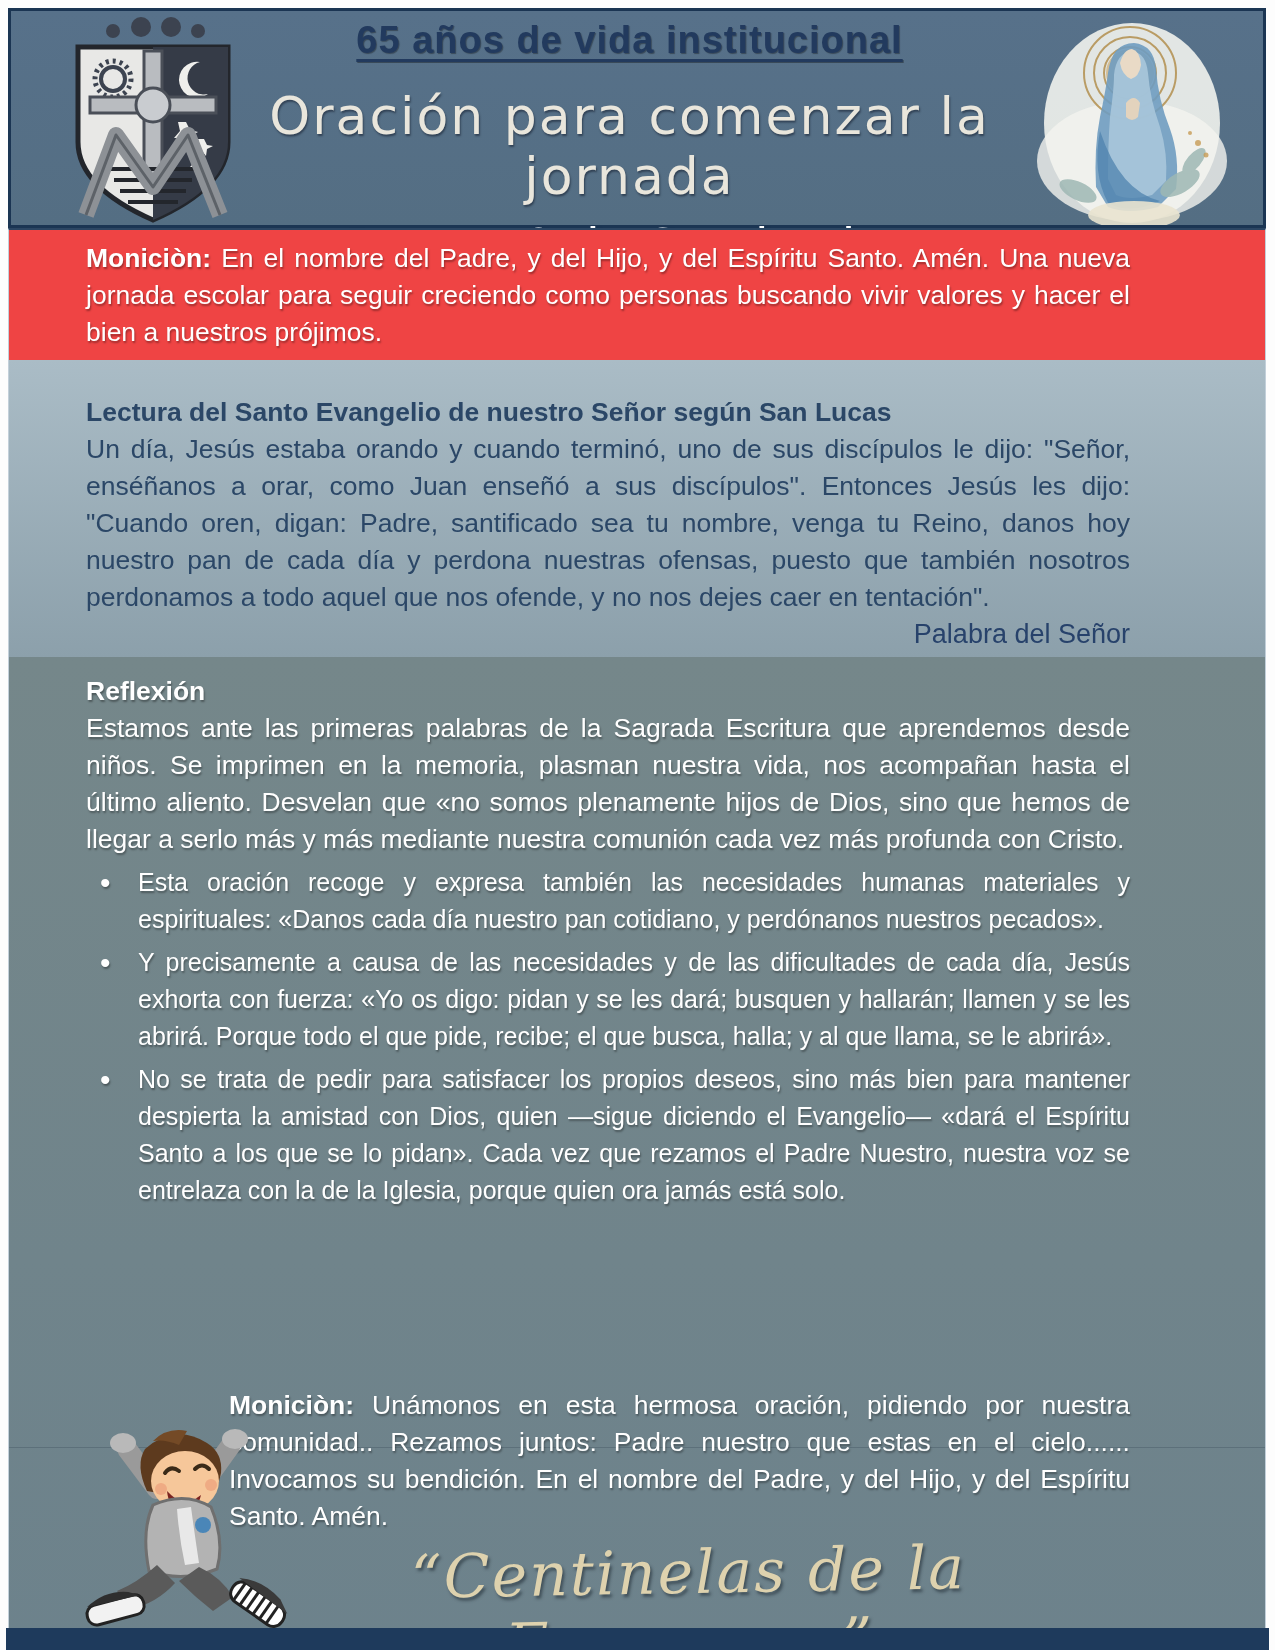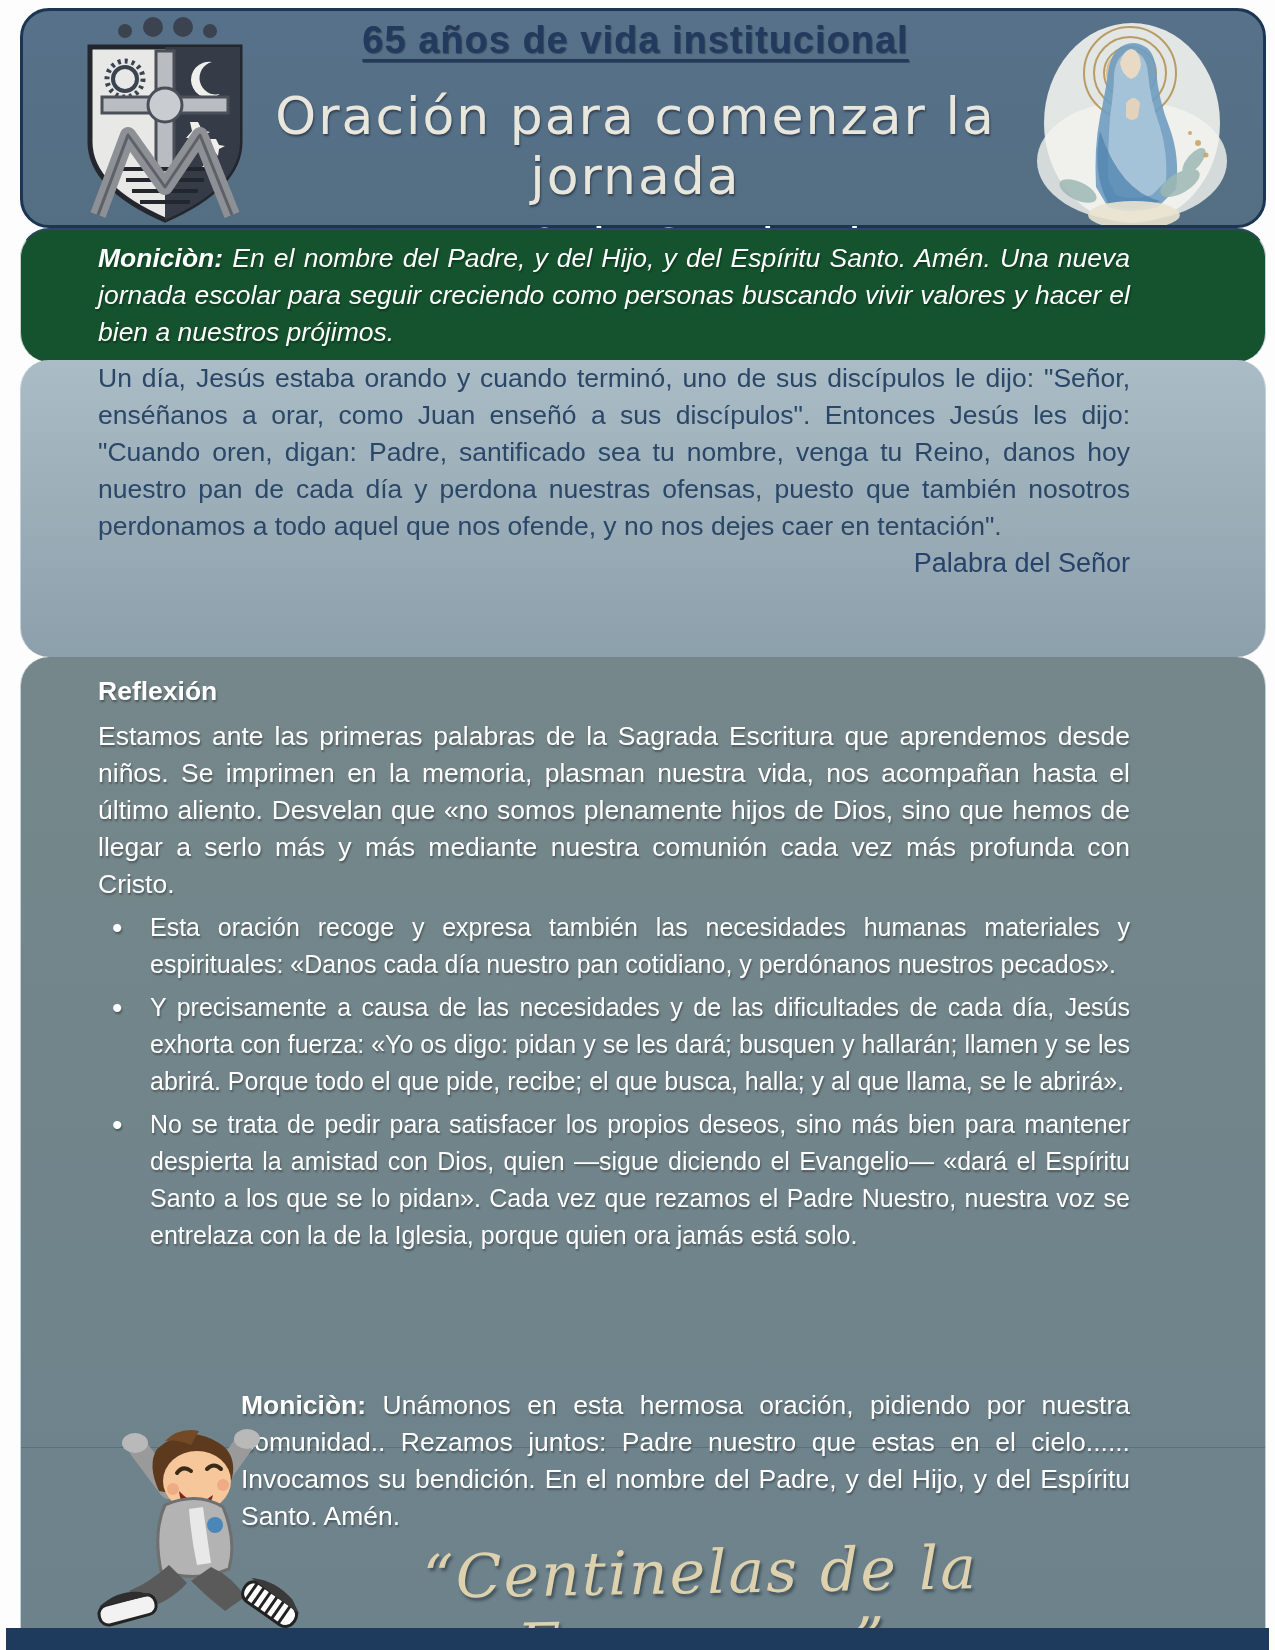--- a/index.html
+++ b/index.html
@@ -1,36 +1,36 @@
 <!DOCTYPE html>
 <html><head>
 <meta charset="utf-8">
 <style>
   html,body{margin:0;padding:0;background:#ffffff;}
   .page{position:relative;width:1275px;height:1650px;background:#fdfdfd;overflow:hidden;
         font-family:"Liberation Sans","DejaVu Sans",sans-serif;}
-  .band{position:absolute;left:20px;right:9px;border-left:1px solid #c3d0da;border-right:1px solid #c3d0da;border-radius:29px;}
+  .band{position:absolute;left:8px;right:9px;border-left:1px solid #c3d0da;border-right:1px solid #c3d0da;}
 
   
   .band-header{top:8px;height:220px;background:linear-gradient(#57718a,#546e83);
                border:3px solid #1b3553;box-sizing:border-box;}
   .crest{position:absolute;left:47px;top:6px;width:190px;height:208px;}
   .mary{position:absolute;right:28px;top:0px;width:205px;height:214px;}
   .header-titles{position:absolute;left:235px;right:250px;top:8px;text-align:center;color:#e9e6dd;}
   .anniversary{font-size:38px;font-weight:600;color:#223a5e;letter-spacing:1px;
                text-decoration:underline;text-decoration-thickness:3px;text-underline-offset:6px;
                text-shadow:1px 1px 1px rgba(0,0,0,.35);}
   .jornada{font-size:52px;margin-top:24px;color:#e9e6dc;letter-spacing:2px;
            font-family:"DejaVu Sans",sans-serif;font-weight:500;
            text-shadow:1px 2px 2px rgba(20,30,45,.55);}
   .dateline{font-size:52px;margin-top:10px;color:#ffffff;letter-spacing:1px;
             text-shadow:2px 3px 0 #20242a,3px 4px 4px rgba(0,0,0,.6);}
 
   
-  .band-monicion{top:228px;height:132px;background:#14532d;border-top:2px solid #2c4663;font-style:italic;}
+  .band-monicion{top:228px;height:132px;background:#ef4444;border-top:2px solid #2c4663;}
   .band-lectura{top:360px;height:297px;background:linear-gradient(#aabcc6,#8ca0ab);}
   .band-reflexion{top:657px;height:1202px;background:linear-gradient(#75878a,#6b818c);}
   .bottom-bar{position:absolute;left:6px;right:6px;top:1628px;height:22px;background:#1e3a5c;}
 
   .copy{margin:0;padding:0 135px 0 77px;font-size:26.5px;line-height:37px;text-align:justify;}
   .white{color:#ffffff;text-shadow:1px 2px 2px rgba(0,0,0,.35);}
   .navy{color:#2b4767;}
   .blead{font-weight:bold;}
   .heading{font-weight:bold;}
   .closing-line{padding:0 135px 0 77px;font-size:27px;line-height:37px;font-weight:normal;
@@ -123,27 +123,28 @@
   </div>
 
   <div class="band band-monicion">
     <p class="copy white" style="margin-top:10px;">
       <span class="blead">Moniciòn:</span>
       <span>En el nombre del Padre, y del Hijo, y del Espíritu Santo. Amén. Una nueva jornada escolar para seguir creciendo como personas buscando vivir valores y hacer el bien a nuestros prójimos.</span>
     </p>
   </div>
 
   <div class="band band-lectura">
+    <p class="copy navy heading" style="margin-top:34px;">Lectura del Santo Evangelio de nuestro Señor según San Lucas</p>
     <p class="copy navy" style="margin-top:0;">Un día, Jesús estaba orando y cuando terminó, uno de sus discípulos le dijo: "Señor, enséñanos a orar, como Juan enseñó a sus discípulos". Entonces Jesús les dijo: "Cuando oren, digan: Padre, santificado sea tu nombre, venga tu Reino, danos hoy nuestro pan de cada día y perdona nuestras ofensas, puesto que también nosotros perdonamos a todo aquel que nos ofende, y no nos dejes caer en tentación".</p>
     <div class="closing-line">Palabra del Señor</div>
   </div>
 
   <div class="band band-reflexion">
     <p class="copy white heading" style="margin-top:16px;">Reflexión</p>
-    <p class="copy white" style="margin-top:8px;">Estamos ante las primeras palabras de la Sagrada Escritura que aprendemos desde niños. Se imprimen en la memoria, plasman nuestra vida, nos acompañan hasta el último aliento. Desvelan que «no somos plenamente hijos de Dios, sino que hemos de llegar a serlo más y más mediante nuestra comunión cada vez más profunda con Cristo.</p>
+    <p class="copy white" style="margin-top:0;">Estamos ante las primeras palabras de la Sagrada Escritura que aprendemos desde niños. Se imprimen en la memoria, plasman nuestra vida, nos acompañan hasta el último aliento. Desvelan que «no somos plenamente hijos de Dios, sino que hemos de llegar a serlo más y más mediante nuestra comunión cada vez más profunda con Cristo.</p>
 
     <ul class="bullets white">
       <li>Esta oración recoge y expresa también las necesidades humanas materiales y espirituales: «Danos cada día nuestro pan cotidiano, y perdónanos nuestros pecados».</li>
       <li>Y precisamente a causa de las necesidades y de las dificultades de cada día, Jesús exhorta con fuerza: «Yo os digo: pidan y se les dará; busquen y hallarán; llamen y se les abrirá. Porque todo el que pide, recibe; el que busca, halla; y al que llama, se le abrirá».</li>
       <li>No se trata de pedir para satisfacer los propios deseos, sino más bien para mantener despierta la amistad con Dios, quien —sigue diciendo el Evangelio— «dará el Espíritu Santo a los que se lo pidan». Cada vez que rezamos el Padre Nuestro, nuestra voz se entrelaza con la de la Iglesia, porque quien ora jamás está solo.</li>
     </ul>
 
     <div class="seam"></div>
 
     <div class="oracion-block">

